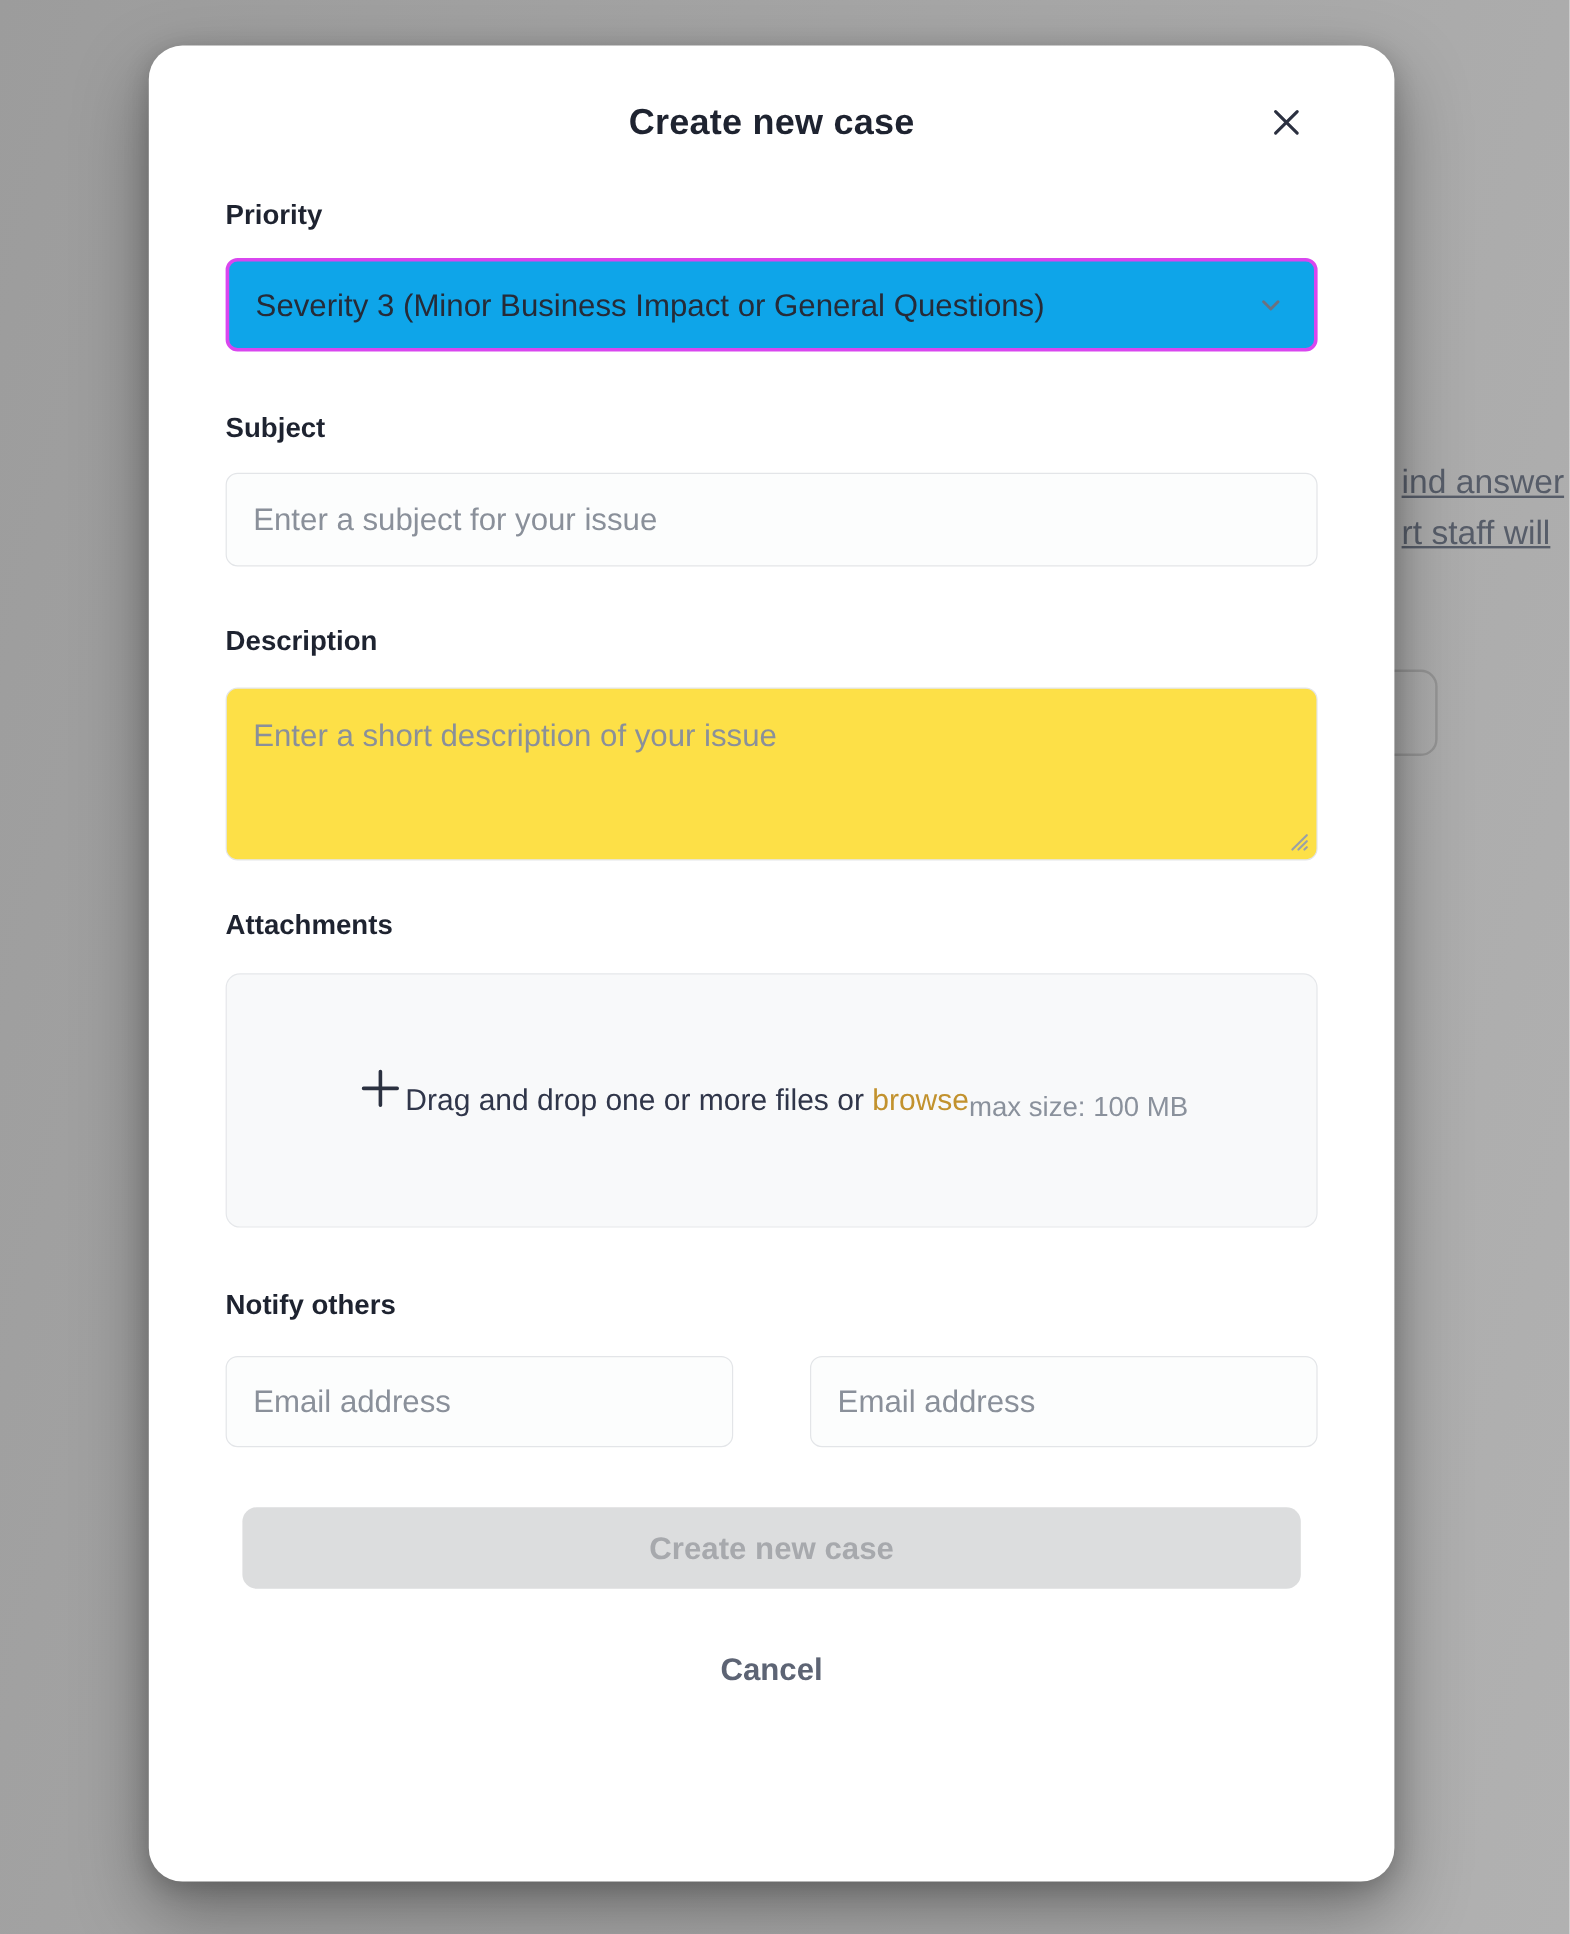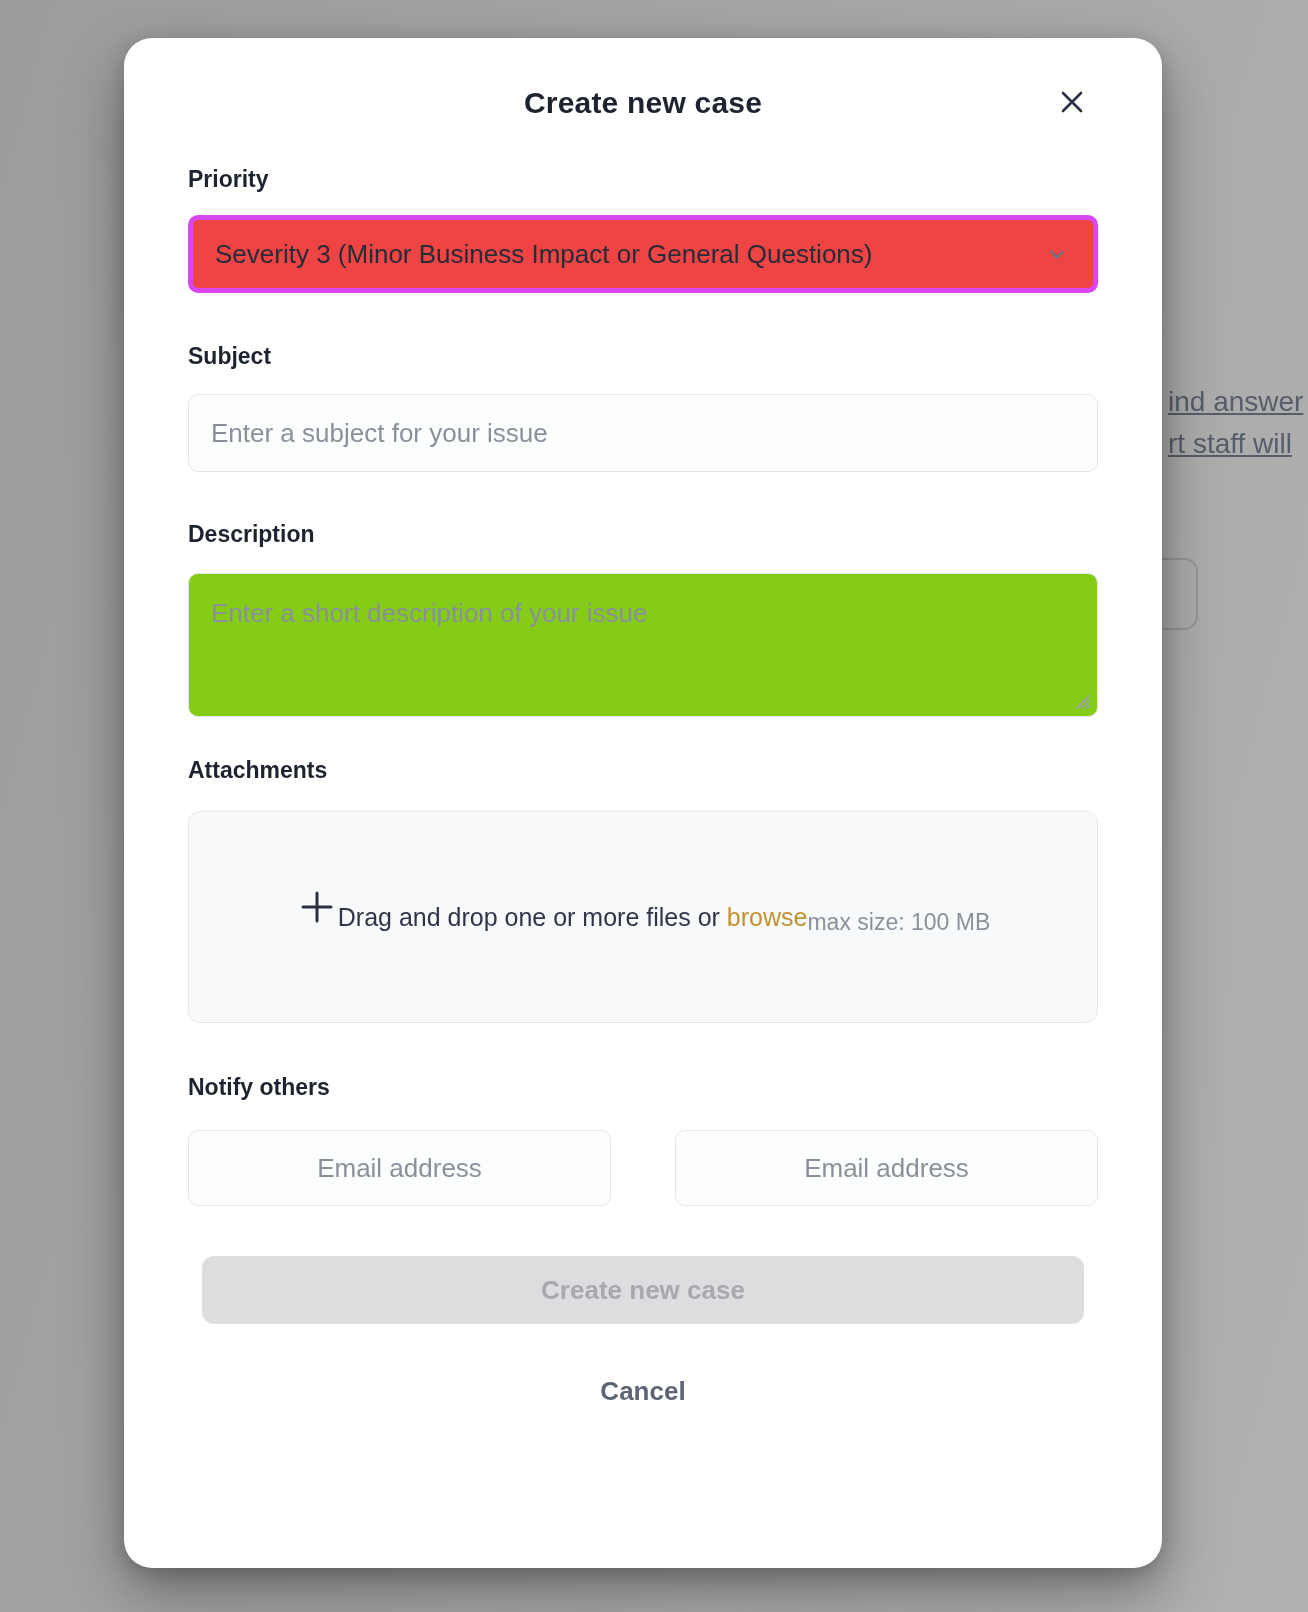--- a/index.html
+++ b/index.html
@@ -79,22 +79,22 @@
   .lbl-subject     { margin-top: 50px; }
   .lbl-description { margin-top: 49px; }
   .lbl-attachments { margin-top: 40px; }
   .lbl-notify      { margin-top: 51px; }
 
   .select-box {
     margin-top: 22px;
     position: relative;
     width: 100%;
     height: 78px;
-    background: #ef4444;
-    border: 5px solid #d946ef;
+    background: #0ea5e9;
+    border: 3px solid #d946ef;
     border-radius: 10px;
     display: flex;
     align-items: center;
     padding: 0 60px 0 22px;
     cursor: pointer;
   }
   .select-value {
     font-size: 26px;
     color: #262b38;
     white-space: nowrap;
@@ -121,21 +121,21 @@
     color: #262b38;
     outline: none;
   }
   .text-input::placeholder, .desc-area::placeholder { color: #8a909a; opacity: 1; }
 
   .desc-wrap { position: relative; margin-top: 25px; }
   .desc-area {
     display: block;
     width: 100%;
     height: 144px;
-    background: #84cc16;
+    background: #fde047;
     border: 1px solid #e3e5e8;
     border-radius: 10px;
     padding: 24px 22px;
     font-family: inherit;
     font-size: 26px;
     color: #262b38;
     resize: none;
     outline: none;
   }
   .resize-handle {
@@ -185,21 +185,20 @@
     flex: 1;
     height: 76px;
     background: #fcfdfd;
     border: 1px solid #e3e5e8;
     border-radius: 10px;
     padding: 0 22px;
     font-family: inherit;
     font-size: 26px;
     color: #262b38;
     outline: none;
-    text-align: center;
   }
   .email-input::placeholder { color: #8a909a; opacity: 1; }
 
   .submit-btn {
     display: block;
     margin: 50px 14px 0 14px;
     width: calc(100% - 28px);
     height: 68px;
     background: #dcddde;
     border: none;

